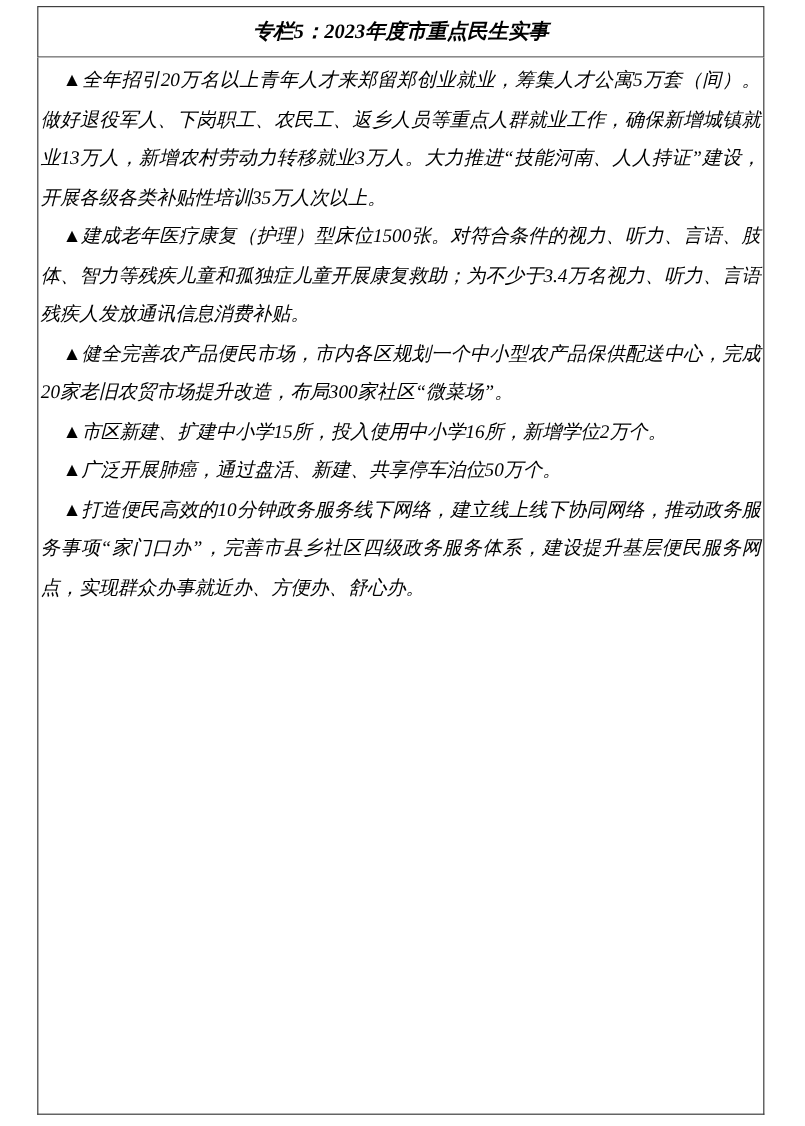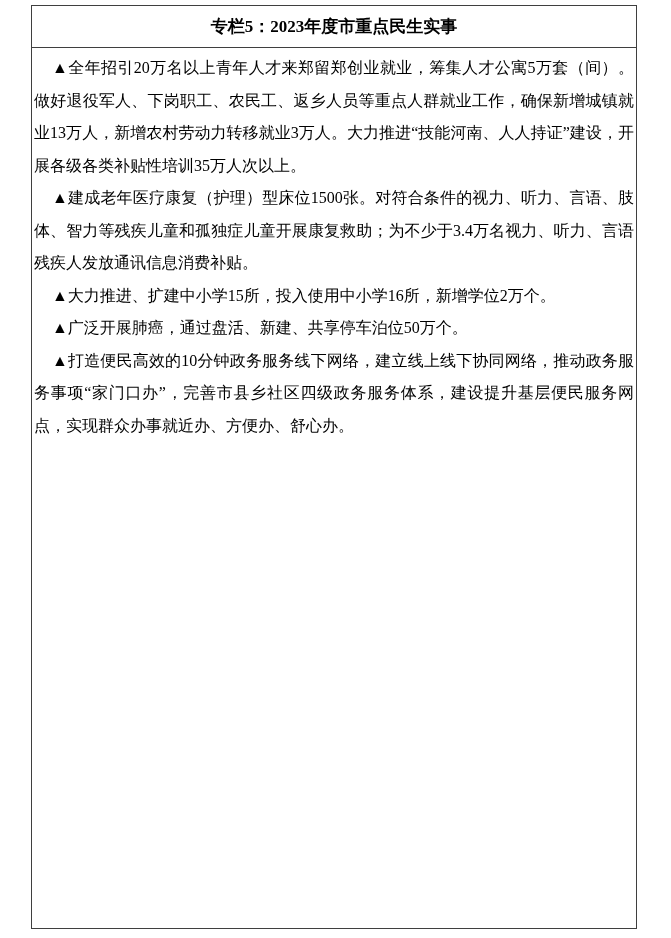--- a/index.html
+++ b/index.html
@@ -24,45 +24,48 @@
     border: 1px solid #3f3f3f;
     height: 41px;
     line-height: 41px;
     text-align: center;
     font-weight: bold;
     font-size: 17px;
     color: #000000;
     background: #ffffff;
     overflow: hidden;
     white-space: nowrap;
+    font-style: italic;
   }
   .panel-body {
     border: 1px solid #3f3f3f;
     border-top: none;
     background: #ffffff;
     min-height: 872px;
     padding: 4px 2px 4px 2px;
     box-sizing: content-box;
   }
   .para {
     margin: 0;
     padding: 0;
     font-size: 16px;
     line-height: 32.5px;
     text-align: justify;
     text-indent: 18px;
     color: #000000;
     word-break: break-all;
+    font-style: italic;
   }
 </style>
 </head>
 <body>
 
 <div class="panel">
   <div class="panel-title">专栏5：2023年度市重点民生实事</div>
   <div class="panel-body">
     <p class="para">▲全年招引20万名以上青年人才来郑留郑创业就业，筹集人才公寓5万套（间）。做好退役军人、下岗职工、农民工、返乡人员等重点人群就业工作，确保新增城镇就业13万人，新增农村劳动力转移就业3万人。大力推进“技能河南、人人持证”建设，开展各级各类补贴性培训35万人次以上。</p>
     <p class="para">▲建成老年医疗康复（护理）型床位1500张。对符合条件的视力、听力、言语、肢体、智力等残疾儿童和孤独症儿童开展康复救助；为不少于3.4万名视力、听力、言语残疾人发放通讯信息消费补贴。</p>
-    <p class="para">▲大力推进、扩建中小学15所，投入使用中小学16所，新增学位2万个。</p>
+    <p class="para">▲健全完善农产品便民市场，市内各区规划一个中小型农产品保供配送中心，完成20家老旧农贸市场提升改造，布局300家社区“微菜场”。</p>
+    <p class="para">▲市区新建、扩建中小学15所，投入使用中小学16所，新增学位2万个。</p>
     <p class="para">▲广泛开展肺癌，通过盘活、新建、共享停车泊位50万个。</p>
     <p class="para">▲打造便民高效的10分钟政务服务线下网络，建立线上线下协同网络，推动政务服务事项“家门口办”，完善市县乡社区四级政务服务体系，建设提升基层便民服务网点，实现群众办事就近办、方便办、舒心办。</p>
   </div>
 </div>
 
 </body></html>

